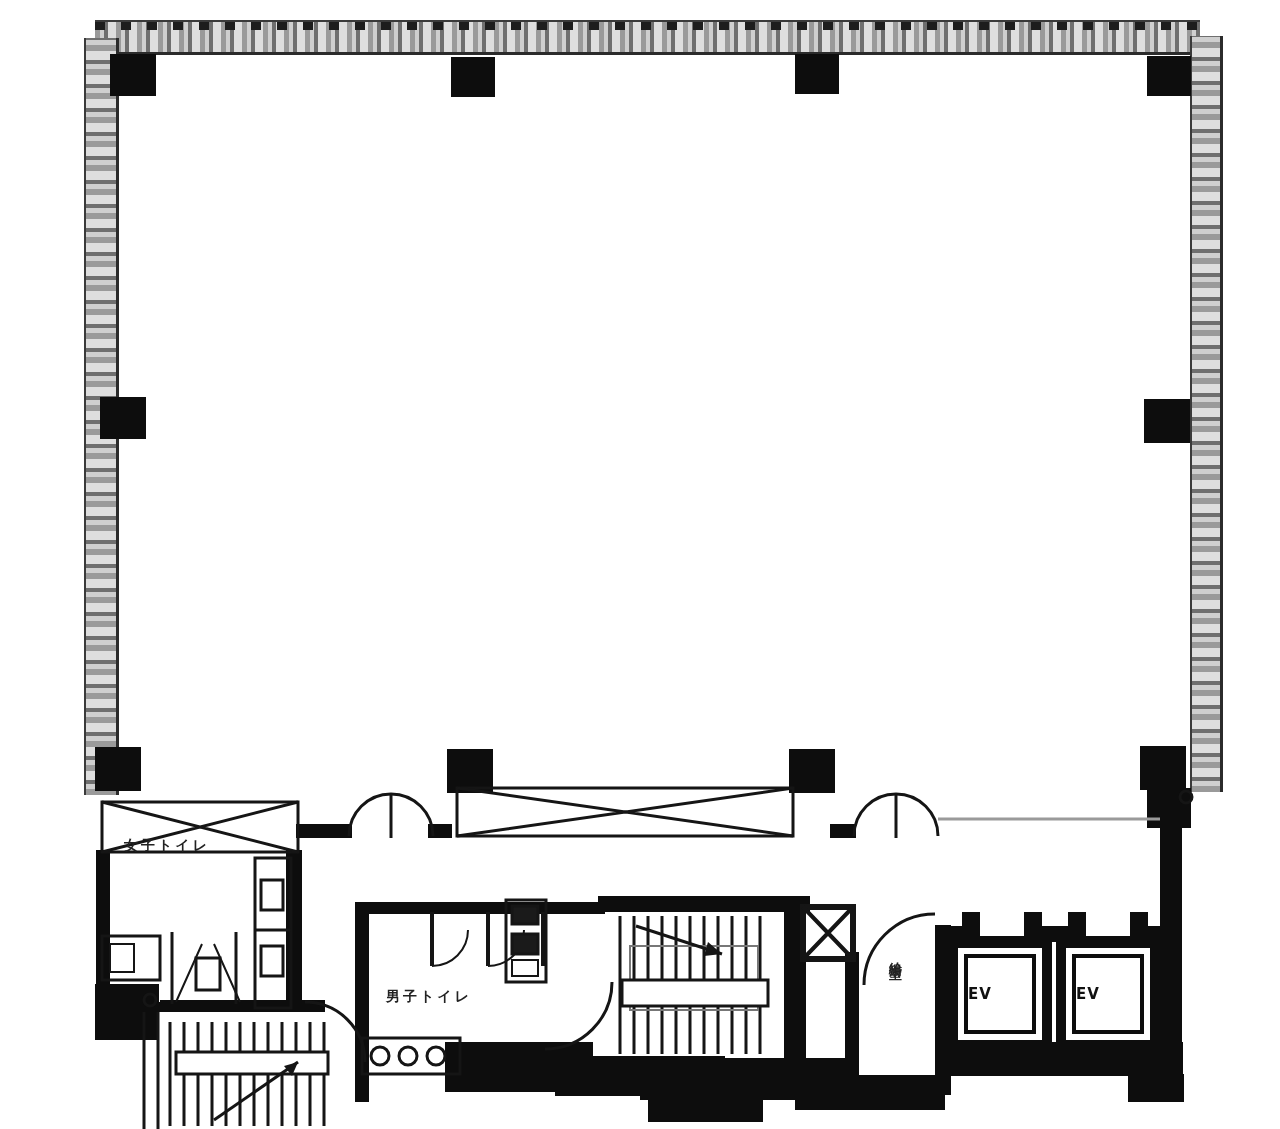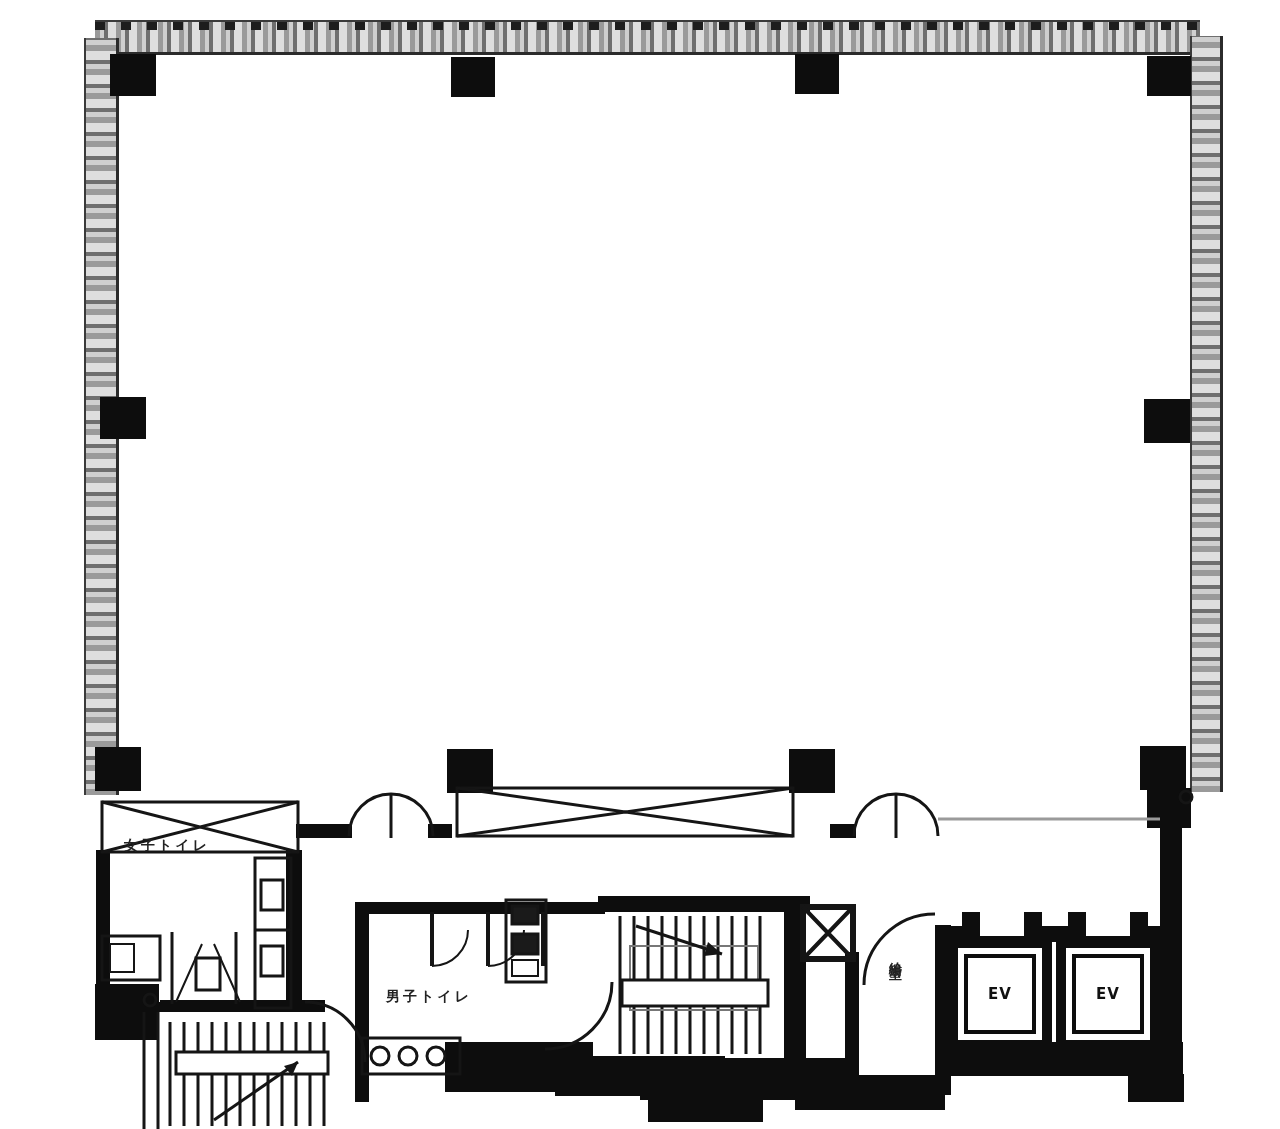--- a/index.html
+++ b/index.html
@@ -21,21 +21,21 @@
     border-left:2px solid #3a3a3a;border-right:3px solid #2b2b2b;
   }
   .col,.wall{position:absolute;background:#0d0d0d;}
   .notch{position:absolute;background:#ffffff;}
   .linework{position:absolute;left:0;top:0;width:1280px;height:1129px;}
   .linework path,.linework rect,.linework line,.linework circle{vector-effect:non-scaling-stroke;}
   
   .ev-shaft{position:absolute;background:#0d0d0d;}
   .ev-moat{position:absolute;inset:10px;background:#ffffff;}
   .ev-car{position:absolute;inset:6px;border:4px solid #0d0d0d;background:#ffffff;
-          display:flex;align-items:center;justify-content:center;}
+          display:flex;align-items:center;justify-content:flex-start;}
   .ev-label{font-size:15px;font-weight:bold;color:#111;letter-spacing:1px;}
   
   .room-label{position:absolute;color:#222;font-weight:bold;font-size:14px;
               letter-spacing:3px;white-space:nowrap;}
   .room-label-v{position:absolute;color:#222;font-weight:bold;font-size:13px;
                 letter-spacing:2px;writing-mode:vertical-rl;text-orientation:upright;}
 </style>
 </head>
 <body>
 

